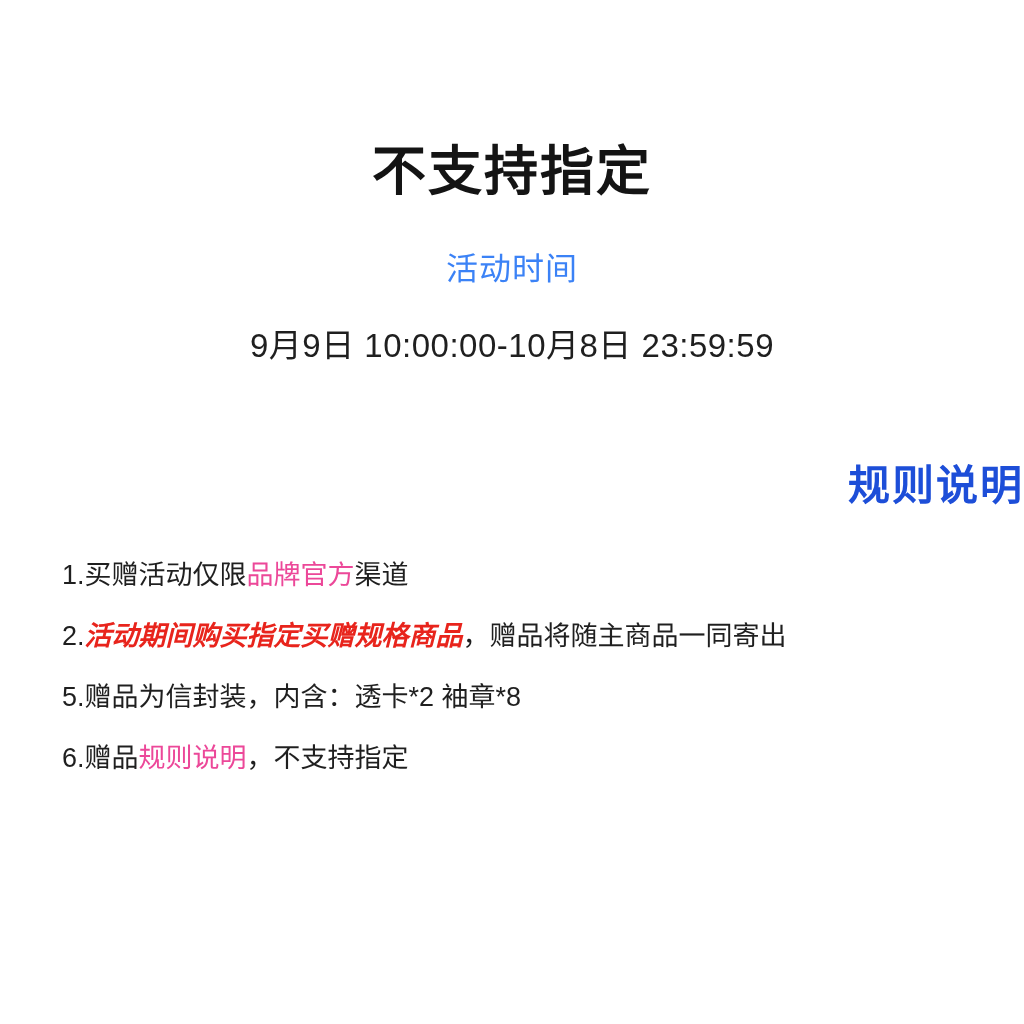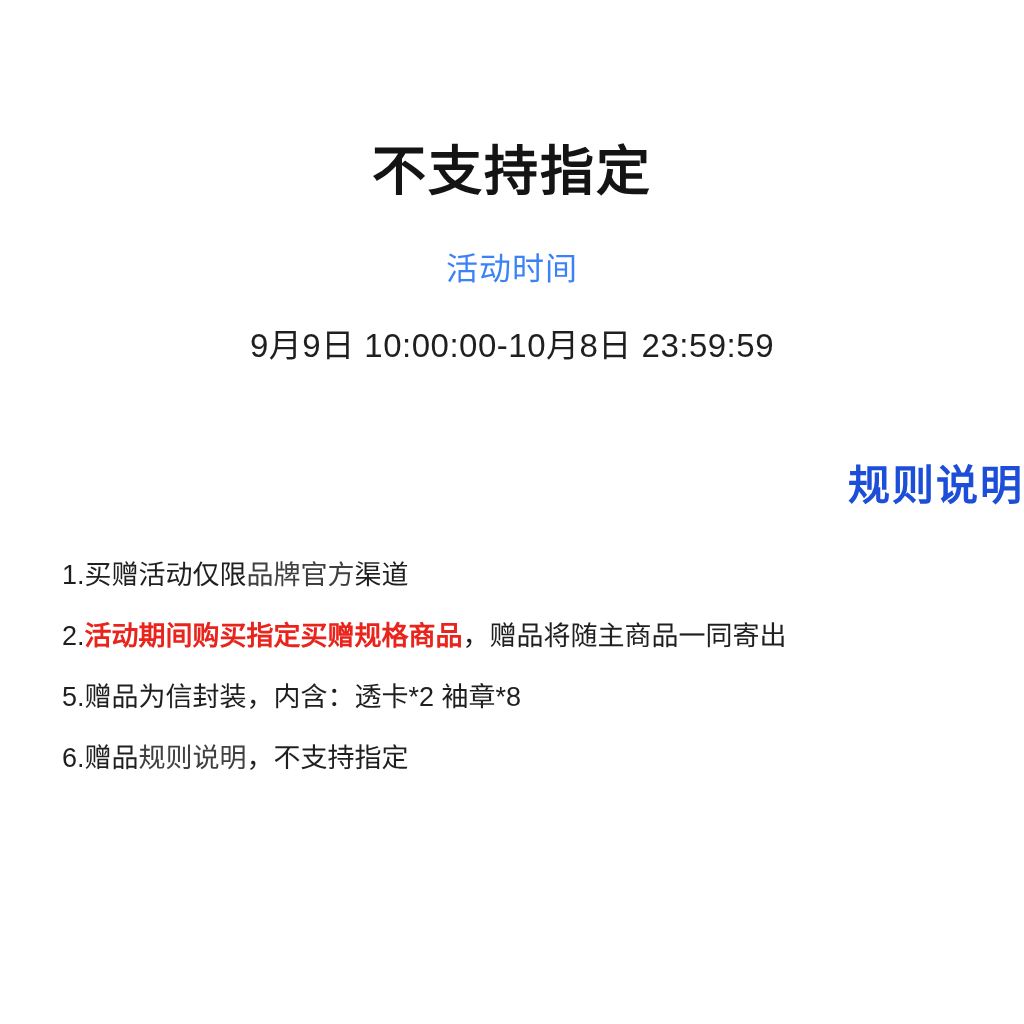--- a/index.html
+++ b/index.html
@@ -66,26 +66,27 @@
   .rule-item {
     font-size: 27px;
     line-height: 1.0;
     color: #1f1f1f;
     padding-left: 62px;
     padding-top: 0;
     margin-bottom: 34px;
     white-space: nowrap;
   }
   .hl {
-    color: #404040;
+    color: #ec4899;
     margin-top: 14px;
   }
   .bold-red {
     color: #e8241c;
     font-weight: 700;
+    font-style: italic;
   }
 </style>
 </head>
 <body>
 
 <div class="page">
 
   <h1 class="main-title">不支持指定</h1>
 
   <h2 class="sub-title">活动时间</h2>

